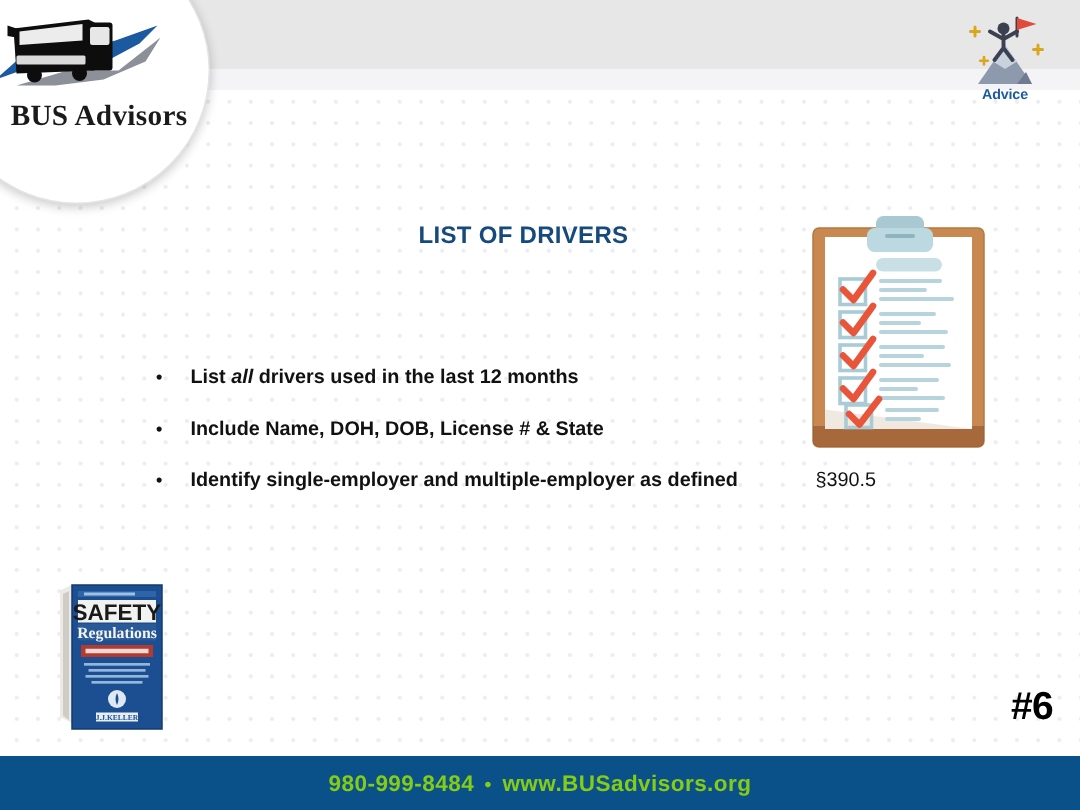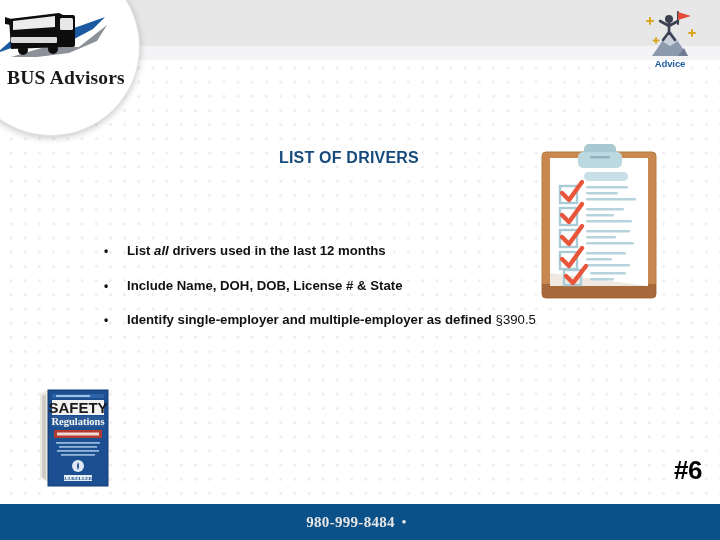--- a/index.html
+++ b/index.html
@@ -119,21 +119,21 @@
   }
   .bullet-dot {
     width: 23px;
     flex: 0 0 23px;
     font-size: 12px;
     color: #111;
     line-height: 1;
   }
   .bullet-text { flex: 1; line-height: 1.25; font-weight: bold; }
   .bullet-text em { font-weight: bold; }
-  .bullet-text .light { font-weight: normal; }
+  .bullet-text .light { font-weight: normal; margin-left: 48px; }
 
   
   .clipboard { position: absolute; left: 538px; top: 142px; width: 122px; height: 160px; }
 
   
   .book { position: absolute; left: 26px; top: 378px; width: 92px; height: 112px; }
 
   
   .page-num {
     position: absolute;
@@ -149,25 +149,25 @@
     position: absolute;
     left: 0; bottom: 0;
     width: 720px; height: 36px;
     background: #0b5189;
     display: flex;
     align-items: center;
     justify-content: center;
     z-index: 8;
   }
   .footer-text {
-    color: #e5e5e5;
+    color: #84cc16;
     font-size: 15px;
     font-weight: bold;
     letter-spacing: 0.3px;
-    font-family: Liberation Serif, serif;
+    font-family: Liberation Sans, sans-serif;
   }
   .footer-sep { margin: 0 7px; font-size: 13px; }
 </style>
 </head>
 <body>
 
 <div id="slide">
 
   <div class="dot-field"></div>
 
@@ -316,15 +316,16 @@
       <span class="bullet-text">Identify single-employer and multiple-employer as defined <span class="light">§390.5</span></span>
     </div>
 
   </div>
 
   <div class="page-num">#6</div>
 
   <div class="footer-bar">
     <span class="footer-text">980-999-8484</span>
     <span class="footer-text footer-sep">•</span>
+    <span class="footer-text">www.BUSadvisors.org</span>
   </div>
 
 </div>
 
 </body></html>

